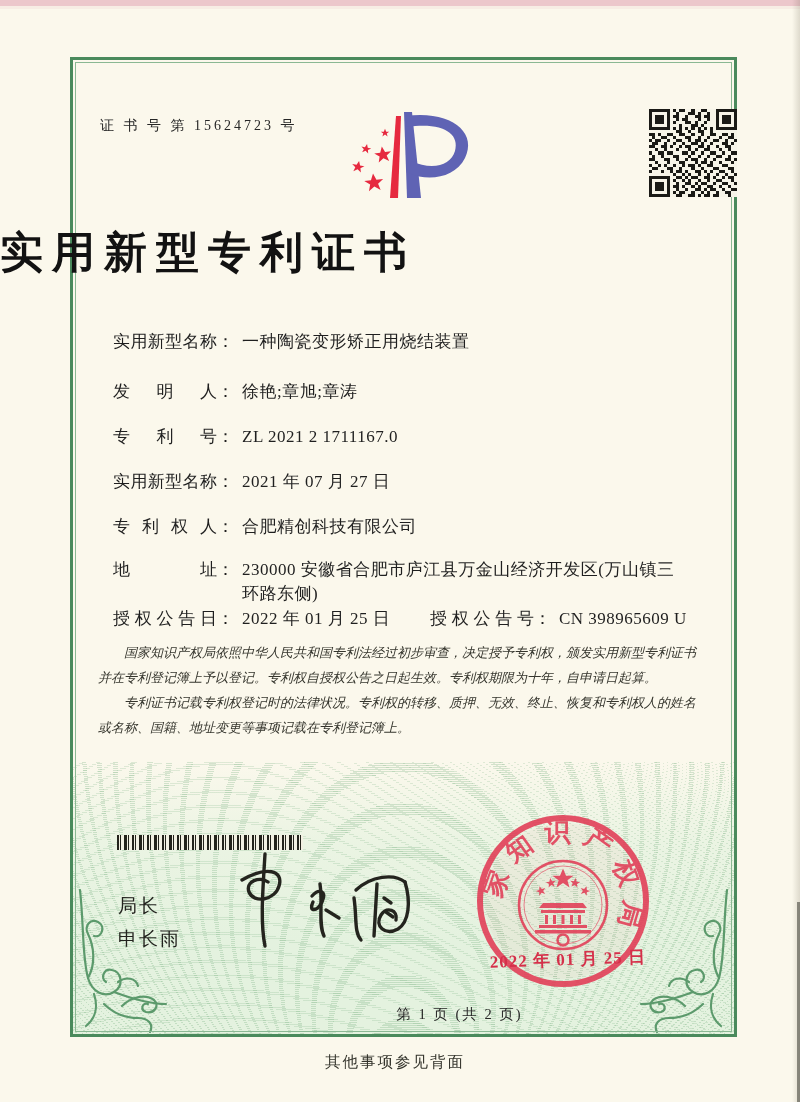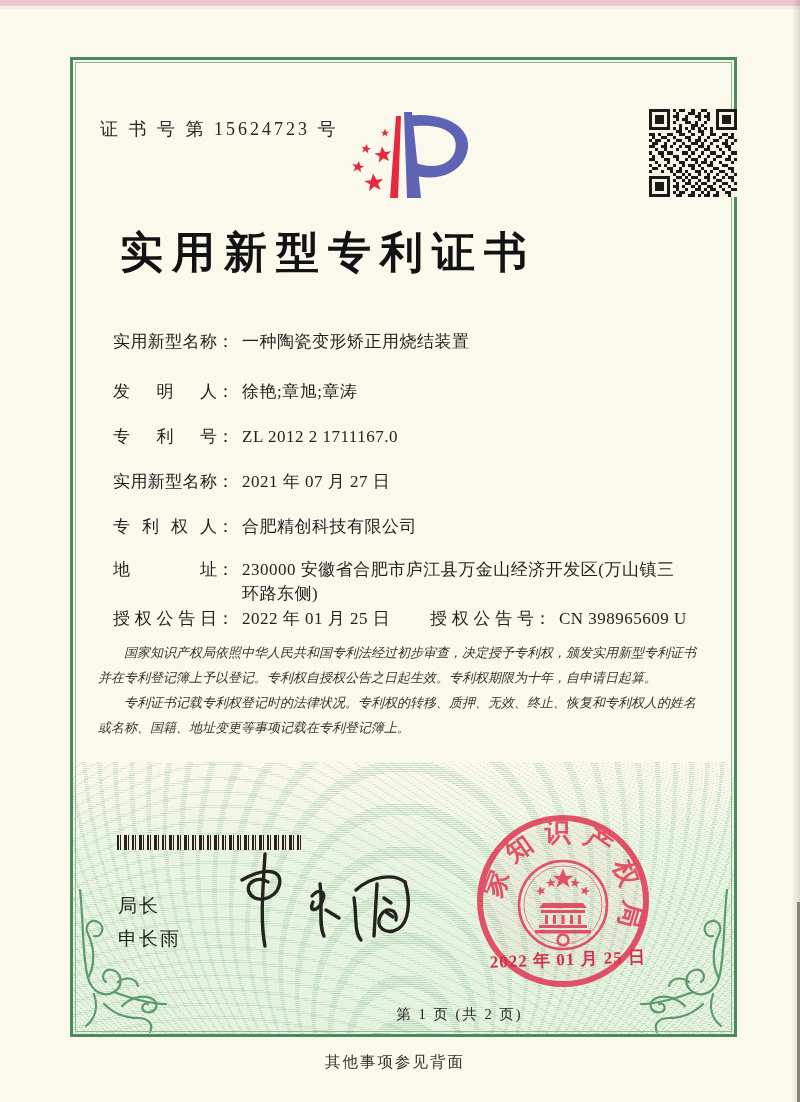--- a/index.html
+++ b/index.html
@@ -23,24 +23,24 @@
   .panel{position:absolute;left:73px;top:762px;width:661px;height:272px;
     background:
       repeating-radial-gradient(140% 95% at 50% 135%, rgba(110,170,120,.28) 0 1px, rgba(110,170,120,0) 1px 7px),
       repeating-radial-gradient(130% 85% at 22% -45%, rgba(110,170,120,.20) 0 1px, rgba(110,170,120,0) 1px 8px),
       linear-gradient(to bottom, rgba(230,244,226,0) 0, rgba(226,242,222,.65) 80px, #e4f2df 180px);
   }
   .orn{position:absolute;bottom:66px;width:96px;height:150px;}
   .orn-left{left:74px;}
   .orn-right{right:67px;transform:scaleX(-1);}
   
-  .cert-no{position:absolute;left:100px;top:117px;font-size:18px;letter-spacing:3px;color:#262626;}
+  .cert-no{position:absolute;left:100px;top:117px;font-size:14px;letter-spacing:3px;color:#262626;}
   .logo{position:absolute;left:346px;top:110px;width:140px;height:92px;}
   .qr{position:absolute;left:649px;top:109px;width:88px;height:88px;}
-  .title{position:absolute;left:0;width:656px;top:224px;text-align:center;
+  .title{position:absolute;left:0;width:656px;top:224px;
     font-size:43px;font-weight:600;letter-spacing:9px;color:#121212;}
   
   .row{position:absolute;left:113px;width:620px;font-size:17px;line-height:24px;}
   .lbl{display:inline-block;width:104px;text-align:justify;text-align-last:justify;vertical-align:top;}
   .colon{display:inline-block;vertical-align:top;margin-right:8px;}
   .val{display:inline-block;vertical-align:top;letter-spacing:.5px;}
   .val-wrap{width:445px;}
   .pair2{position:absolute;left:317px;top:0;}
   
   .body-text{position:absolute;left:98px;top:640px;width:606px;
@@ -164,21 +164,21 @@
 
 <div class="title">实用新型专利证书</div>
 
 <div class="row" style="top:330px">
   <span class="lbl">实用新型名称</span><span class="colon">：</span><span class="val">一种陶瓷变形矫正用烧结装置</span>
 </div>
 <div class="row" style="top:380px">
   <span class="lbl">发明人</span><span class="colon">：</span><span class="val">徐艳;章旭;章涛</span>
 </div>
 <div class="row" style="top:425px">
-  <span class="lbl">专利号</span><span class="colon">：</span><span class="val">ZL 2012 2 1711167.0</span>
+  <span class="lbl">专利号</span><span class="colon">：</span><span class="val">ZL 2021 2 1711167.0</span>
 </div>
 <div class="row" style="top:470px">
   <span class="lbl">实用新型名称</span><span class="colon">：</span><span class="val">2021 年 07 月 27 日</span>
 </div>
 <div class="row" style="top:515px">
   <span class="lbl">专利权人</span><span class="colon">：</span><span class="val">合肥精创科技有限公司</span>
 </div>
 <div class="row" style="top:558px">
   <span class="lbl">地址</span><span class="colon">：</span><span class="val val-wrap">230000 安徽省合肥市庐江县万金山经济开发区(万山镇三环路东侧)</span>
 </div>

